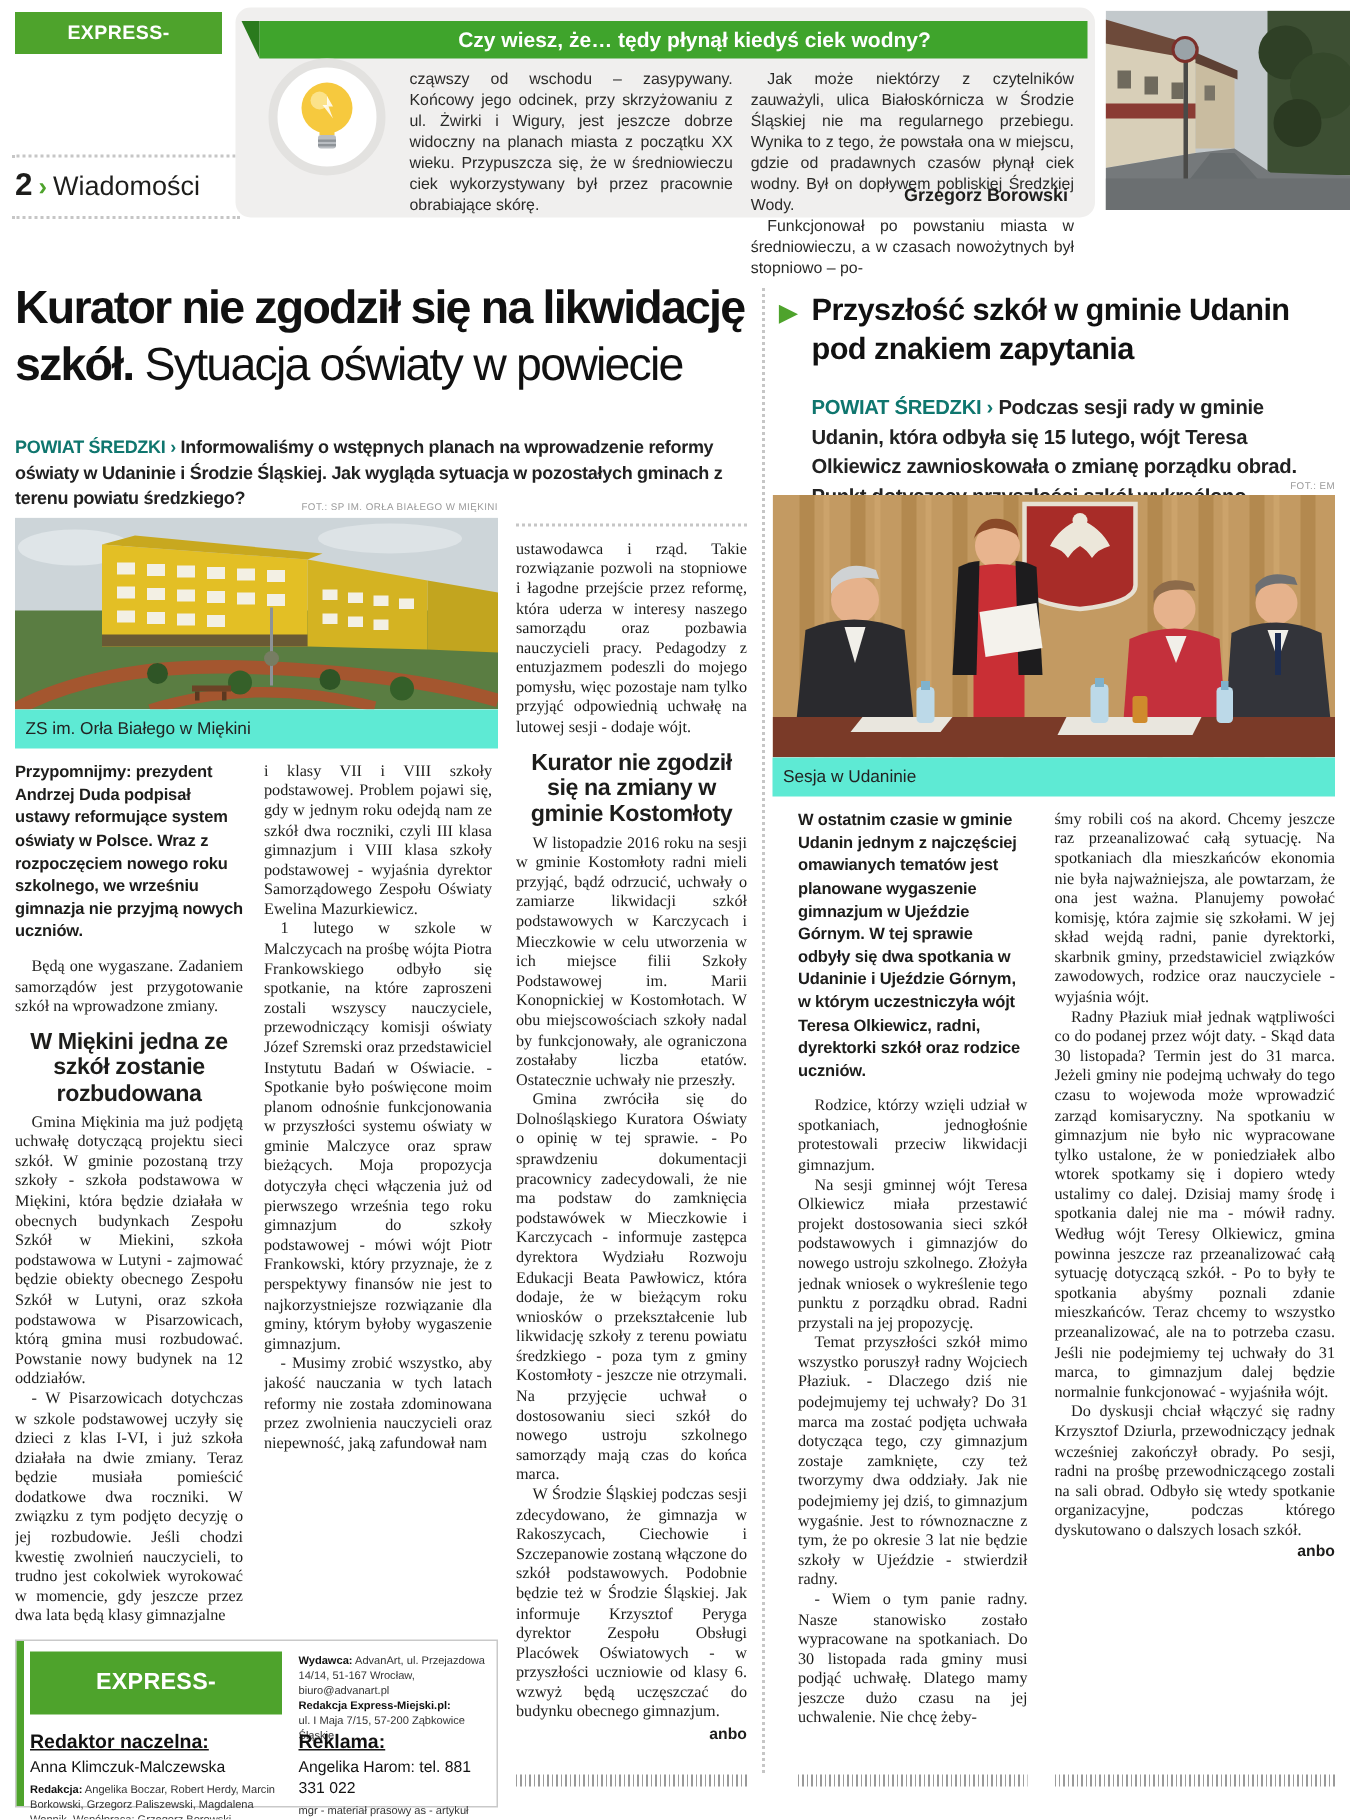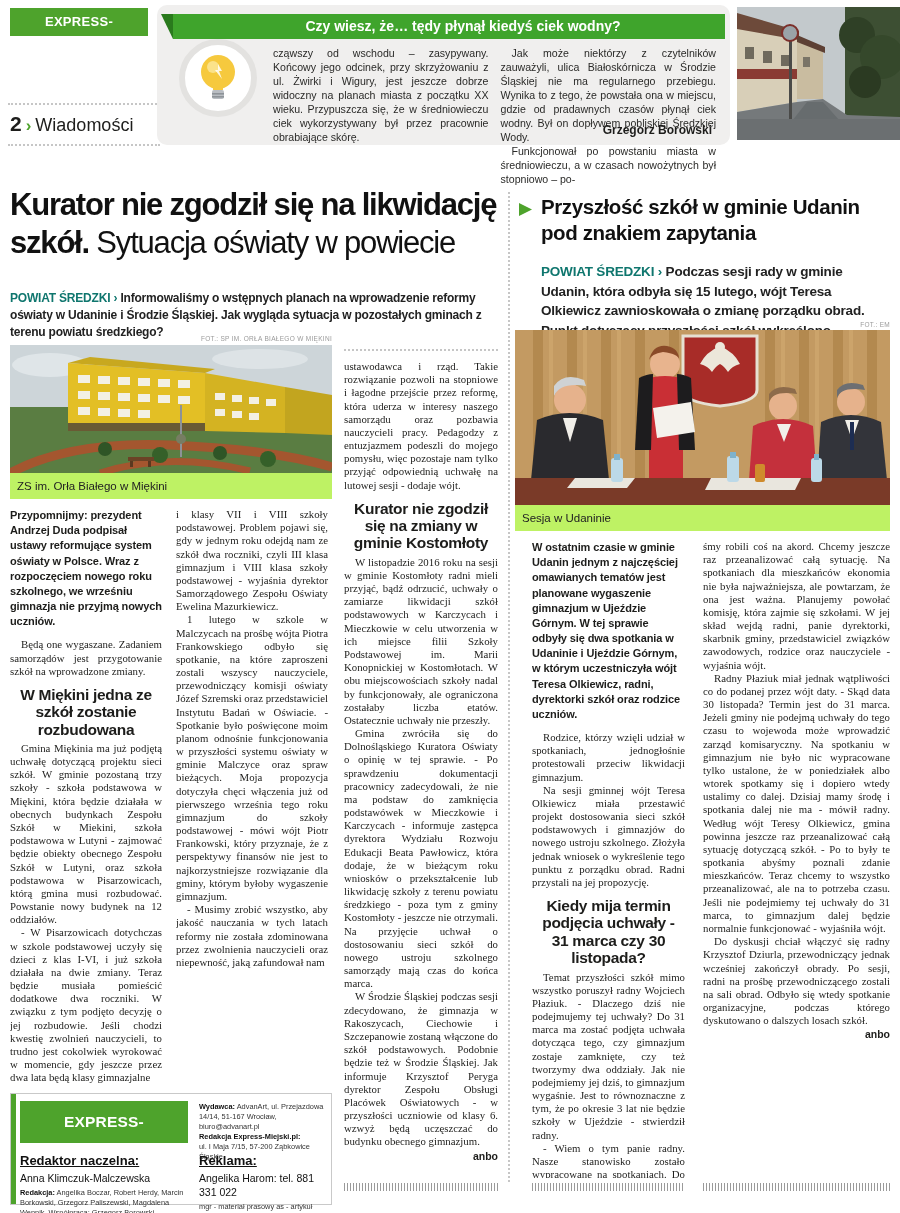--- a/index.html
+++ b/index.html
@@ -41,21 +41,21 @@
   .arrow-icon{position:absolute;left:519px;top:203px;width:13px;height:13px;background:#4ea32c;
       clip-path:polygon(0 0,100% 50%,0 100%);}
   .h2{position:absolute;left:541px;top:194px;width:340px;font-family:"Liberation Sans",sans-serif;
       font-weight:bold;font-size:20.5px;line-height:1.25;letter-spacing:-0.4px;color:#111;}
   .lead2{position:absolute;left:541px;top:262px;width:350px;font-family:"Liberation Sans",sans-serif;
       font-weight:bold;font-size:13.5px;line-height:1.45;color:#222;letter-spacing:-0.2px;}
   
   .credit{position:absolute;font-family:"Liberation Sans",sans-serif;font-size:6.5px;color:#9a9a9a;
       letter-spacing:.3px;text-align:right;}
   .photo{position:absolute;overflow:hidden;}
-  .caption{position:absolute;background:#bef264;font-family:"Liberation Sans",sans-serif;
+  .caption{position:absolute;background:#5eead4;font-family:"Liberation Sans",sans-serif;
       font-size:11.5px;color:#222;line-height:26px;padding-left:7px;box-sizing:border-box;}
   
   .col{position:absolute;font-size:10.8px;line-height:1.22;text-align:justify;overflow:hidden;color:#1d1d1b;}
   .blk{margin:0;}
   .blk-p{text-indent:11px;}
   .blk-cont{text-indent:0;}
   .blk-intro{font-family:"Liberation Sans",sans-serif;font-weight:bold;font-size:11px;
       line-height:1.38;text-align:left;margin-bottom:9px;letter-spacing:-0.1px;}
   .blk-h{font-family:"Liberation Sans",sans-serif;font-weight:bold;font-size:15.5px;line-height:1.12;
       text-align:center;margin:8px 0 4px;letter-spacing:-0.3px;}
@@ -286,21 +286,20 @@
       <div class="blk blk-h">Kurator nie zgodził się na zmiany w gminie Kostomłoty</div>
       <div class="blk blk-p">W listopadzie 2016 roku na sesji w gminie Kostomłoty radni mieli przyjąć, bądź odrzucić, uchwały o zamiarze likwidacji szkół podstawowych w Karczycach i Mieczkowie w celu utworzenia w ich miejsce filii Szkoły Podstawowej im. Marii Konopnickiej w Kostomłotach. W obu miejscowościach szkoły nadal by funkcjonowały, ale ograniczona zostałaby liczba etatów. Ostatecznie uchwały nie przeszły.</div>
       <div class="blk blk-p">Gmina zwróciła się do Dolnośląskiego Kuratora Oświaty o opinię w tej sprawie. - Po sprawdzeniu dokumentacji pracownicy zadecydowali, że nie ma podstaw do zamknięcia podstawówek w Mieczkowie i Karczycach - informuje zastępca dyrektora Wydziału Rozwoju Edukacji Beata Pawłowicz, która dodaje, że w bieżącym roku wniosków o przekształcenie lub likwidację szkoły z terenu powiatu średzkiego - poza tym z gminy Kostomłoty - jeszcze nie otrzymali. Na przyjęcie uchwał o dostosowaniu sieci szkół do nowego ustroju szkolnego samorządy mają czas do końca marca.</div>
       <div class="blk blk-p">W Środzie Śląskiej podczas sesji zdecydowano, że gimnazja w Rakoszycach, Ciechowie i Szczepanowie zostaną włączone do szkół podstawowych. Podobnie będzie też w Środzie Śląskiej. Jak informuje Krzysztof Peryga dyrektor Zespołu Obsługi Placówek Oświatowych - w przyszłości uczniowie od klasy 6. wzwyż będą uczęszczać do budynku obecnego gimnazjum.</div>
       <div class="blk blk-by">anbo</div>
     </div>
   <div class="col" style="left:532px;top:540px;width:153px;height:638px;">
       <div class="blk blk-intro">W ostatnim czasie w gminie Udanin jednym z najczęściej omawianych tematów jest planowane wygaszenie gimnazjum w Ujeździe Górnym. W tej sprawie odbyły się dwa spotkania w Udaninie i Ujeździe Górnym, w którym uczestniczyła wójt Teresa Olkiewicz, radni, dyrektorki szkół oraz rodzice uczniów.</div>
       <div class="blk blk-p">Rodzice, którzy wzięli udział w spotkaniach, jednogłośnie protestowali przeciw likwidacji gimnazjum.</div>
       <div class="blk blk-p">Na sesji gminnej wójt Teresa Olkiewicz miała przestawić projekt dostosowania sieci szkół podstawowych i gimnazjów do nowego ustroju szkolnego. Złożyła jednak wniosek o wykreślenie tego punktu z porządku obrad. Radni przystali na jej propozycję.</div>
-      <div class="blk blk-h">Kiedy mija termin podjęcia uchwały - 31 marca czy 30 listopada?</div>
       <div class="blk blk-p">Temat przyszłości szkół mimo wszystko poruszył radny Wojciech Płaziuk. - Dlaczego dziś nie podejmujemy tej uchwały? Do 31 marca ma zostać podjęta uchwała dotycząca tego, czy gimnazjum zostaje zamknięte, czy też tworzymy dwa oddziały. Jak nie podejmiemy jej dziś, to gimnazjum wygaśnie. Jest to równoznaczne z tym, że po okresie 3 lat nie będzie szkoły w Ujeździe - stwierdził radny.</div>
       <div class="blk blk-p">- Wiem o tym panie radny. Nasze stanowisko zostało wypracowane na spotkaniach. Do 30 listopada rada gminy musi podjąć uchwałę. Dlatego mamy jeszcze dużo czasu na jej uchwalenie. Nie chcę żeby-</div>
     </div>
   <div class="col" style="left:703px;top:540px;width:187px;height:638px;">
       <div class="blk blk-cont">śmy robili coś na akord. Chcemy jeszcze raz przeanalizować całą sytuację. Na spotkaniach dla mieszkańców ekonomia nie była najważniejsza, ale powtarzam, że ona jest ważna. Planujemy powołać komisję, która zajmie się szkołami. W jej skład wejdą radni, panie dyrektorki, skarbnik gminy, przedstawiciel związków zawodowych, rodzice oraz nauczyciele - wyjaśnia wójt.</div>
       <div class="blk blk-p">Radny Płaziuk miał jednak wątpliwości co do podanej przez wójt daty. - Skąd data 30 listopada? Termin jest do 31 marca. Jeżeli gminy nie podejmą uchwały do tego czasu to wojewoda może wprowadzić zarząd komisaryczny. Na spotkaniu w gimnazjum nie było nic wypracowane tylko ustalone, że w poniedziałek albo wtorek spotkamy się i dopiero wtedy ustalimy co dalej. Dzisiaj mamy środę i spotkania dalej nie ma - mówił radny. Według wójt Teresy Olkiewicz, gmina powinna jeszcze raz przeanalizować całą sytuację dotyczącą szkół. - Po to były te spotkania abyśmy poznali zdanie mieszkańców. Teraz chcemy to wszystko przeanalizować, ale na to potrzeba czasu. Jeśli nie podejmiemy tej uchwały do 31 marca, to gimnazjum dalej będzie normalnie funkcjonować - wyjaśniła wójt.</div>
       <div class="blk blk-p">Do dyskusji chciał włączyć się radny Krzysztof Dziurla, przewodniczący jednak wcześniej zakończył obrady. Po sesji, radni na prośbę przewodniczącego zostali na sali obrad. Odbyło się wtedy spotkanie organizacyjne, podczas którego dyskutowano o dalszych losach szkół.</div>
       <div class="blk blk-by">anbo</div>
     </div>
 

